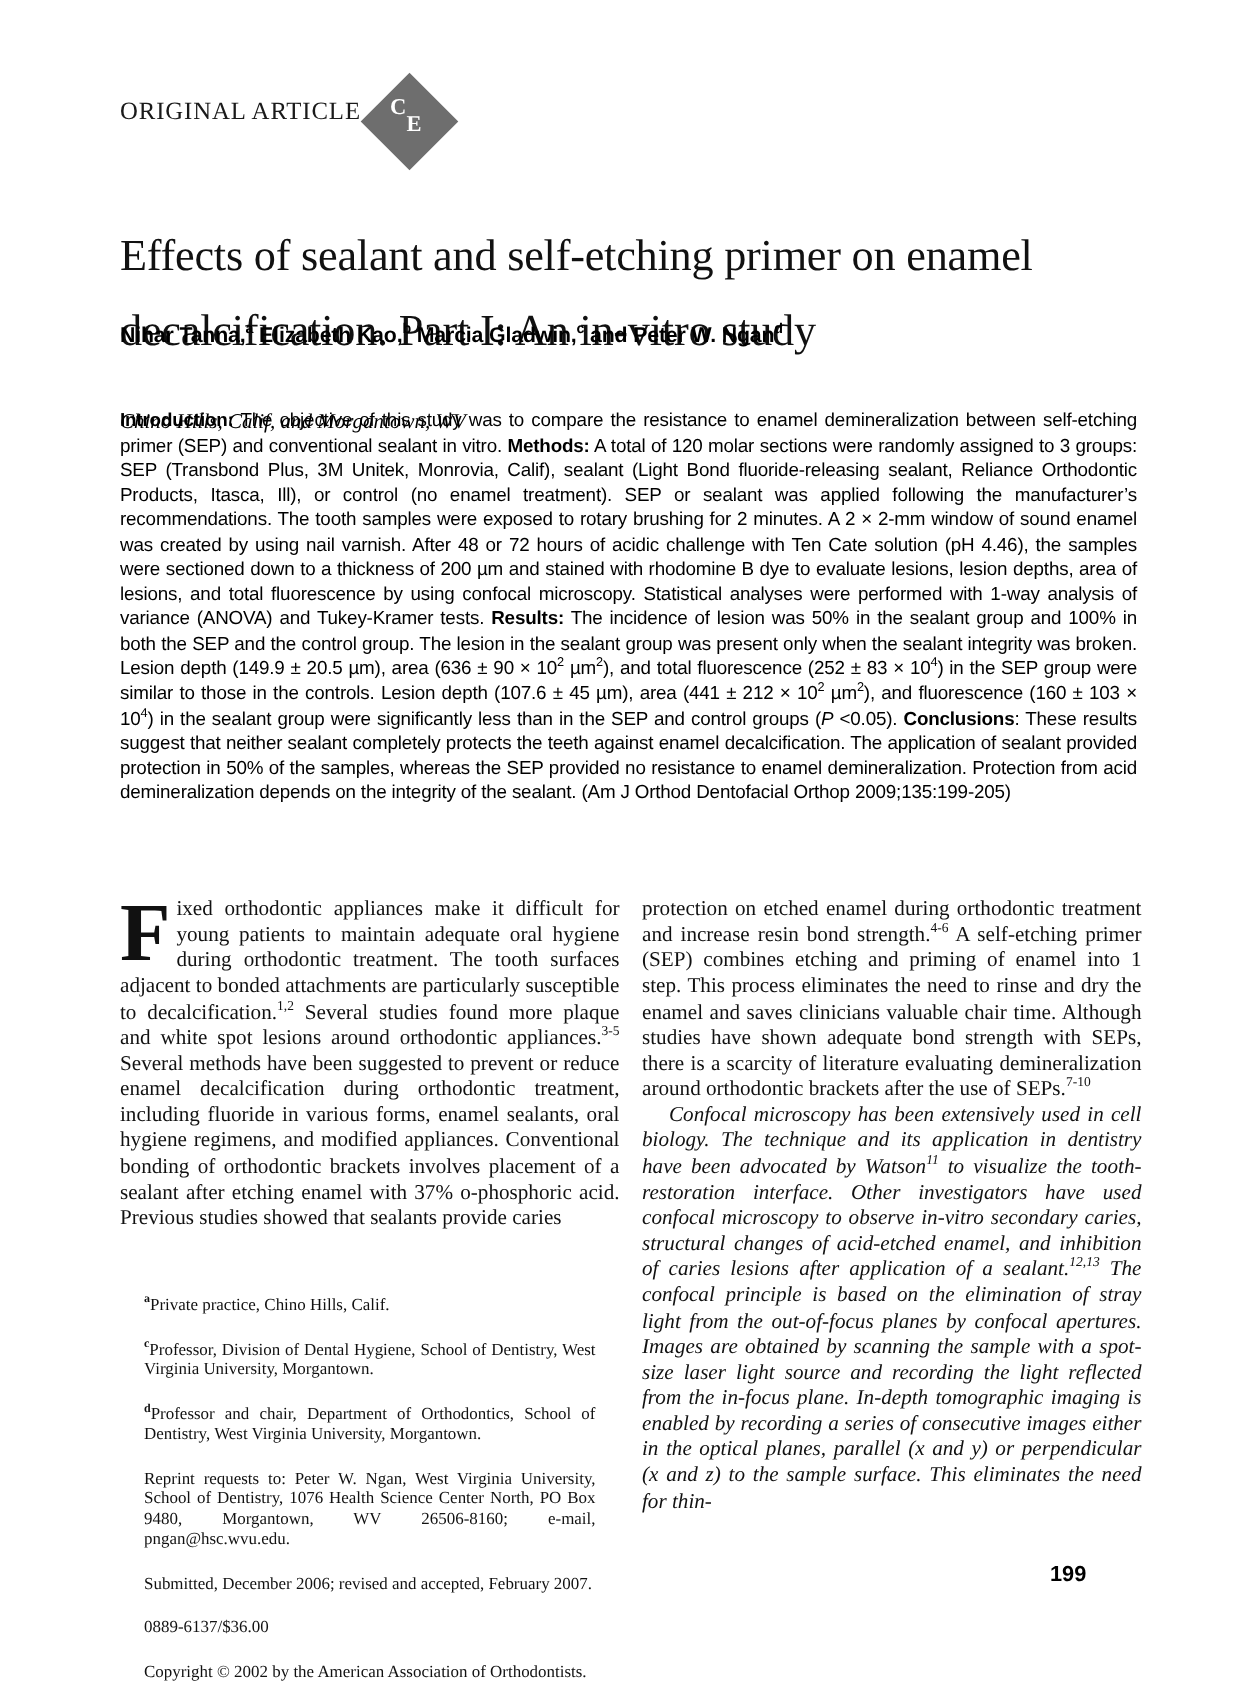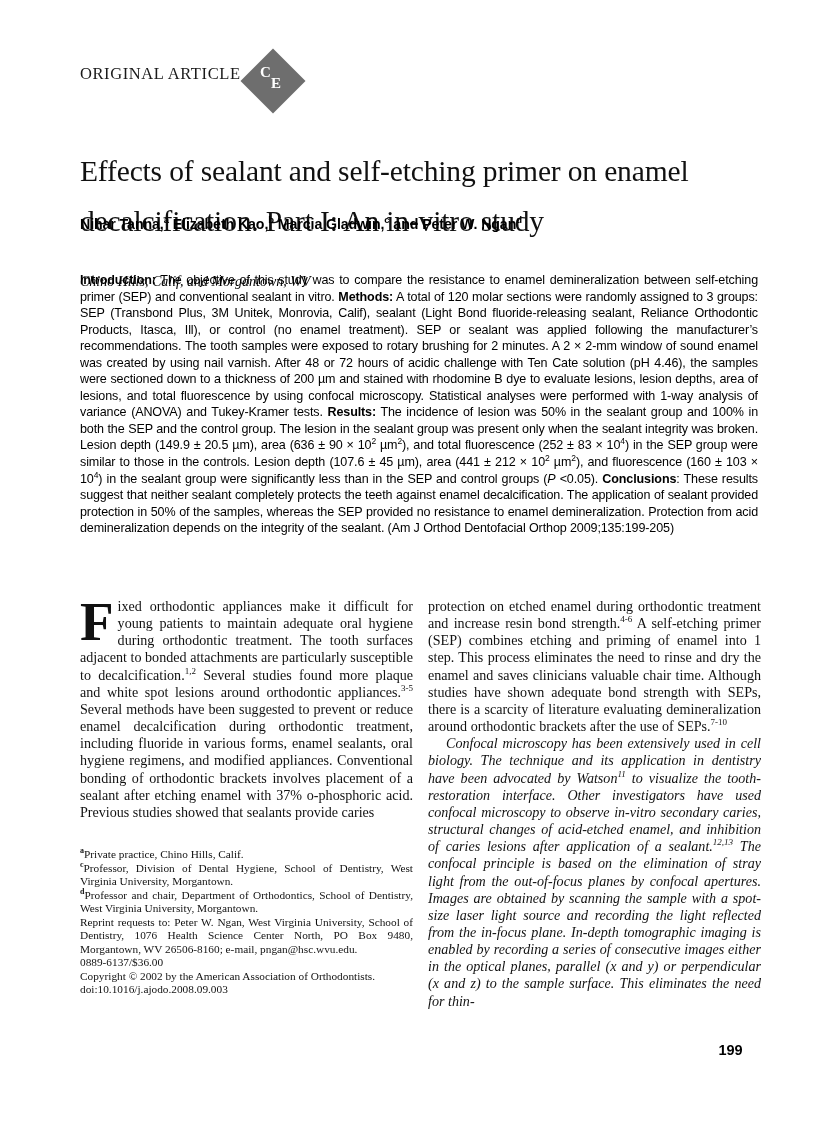--- a/index.html
+++ b/index.html
@@ -196,35 +196,35 @@
     top: 848px;
     width: 333px;
     font-family: "Liberation Serif", serif;
     font-size: 11.3px;
     line-height: 13.5px;
     text-align: justify;
     color: #111;
     -webkit-hyphens: auto;
     hyphens: auto;
   }
-  .footnotes p { margin: 0; }
+  .footnotes p { margin: 16px; }
   .footnotes sup {
     font-size: 8px;
     vertical-align: super;
     line-height: 0;
     font-weight: bold;
   }
 
   
   .page-number {
     position: absolute;
     left: 700px;
     top: 1042px;
     width: 61px;
-    text-align: center;
+    text-align: left;
     font-family: "Liberation Sans", sans-serif;
     font-size: 14.5px;
     font-weight: bold;
     color: #000;
   }
 </style>
 </head>
 <body>
 
 <div class="page">
@@ -248,20 +248,21 @@
 
   <div class="col col-left">
     <p class="dropcap-para"><span class="dropcap">F</span><span>ixed orthodontic appliances make it difficult for young patients to maintain adequate oral hygiene during orthodontic treatment. The tooth surfaces adjacent to bonded attachments are particularly susceptible to decalcification.<sup>1,2</sup> Several studies found more plaque and white spot lesions around orthodontic appliances.<sup>3-5</sup> Several methods have been suggested to prevent or reduce enamel decalcification during orthodontic treatment, including fluoride in various forms, enamel sealants, oral hygiene regimens, and modified appliances. Conventional bonding of orthodontic brackets involves placement of a sealant after etching enamel with 37% o-phosphoric acid. Previous studies showed that sealants provide caries</span></p>
   </div>
 
   <div class="footnotes">
     <p><sup>a</sup>Private practice, Chino Hills, Calif.</p>
     <p><sup>c</sup>Professor, Division of Dental Hygiene, School of Dentistry, West Virginia University, Morgantown.</p>
     <p><sup>d</sup>Professor and chair, Department of Orthodontics, School of Dentistry, West Virginia University, Morgantown.</p>
     <p>Reprint requests to: Peter W. Ngan, West Virginia University, School of Dentistry, 1076 Health Science Center North, PO Box 9480, Morgantown, WV 26506-8160; e-mail, pngan@hsc.wvu.edu.</p>
+    <p>Submitted, December 2006; revised and accepted, February 2007.</p>
     <p>0889-6137/$36.00</p>
     <p>Copyright © 2002 by the American Association of Orthodontists.</p>
     <p>doi:10.1016/j.ajodo.2008.09.003</p>
   </div>
 
   <div class="col col-right">
     <p>protection on etched enamel during orthodontic treatment and increase resin bond strength.<sup>4-6</sup> A self-etching primer (SEP) combines etching and priming of enamel into 1 step. This process eliminates the need to rinse and dry the enamel and saves clinicians valuable chair time. Although studies have shown adequate bond strength with SEPs, there is a scarcity of literature evaluating demineralization around orthodontic brackets after the use of SEPs.<sup>7-10</sup></p>
     <p class="indent">Confocal microscopy has been extensively used in cell biology. The technique and its application in dentistry have been advocated by Watson<sup>11</sup> to visualize the tooth-restoration interface. Other investigators have used confocal microscopy to observe in-vitro secondary caries, structural changes of acid-etched enamel, and inhibition of caries lesions after application of a sealant.<sup>12,13</sup> The confocal principle is based on the elimination of stray light from the out-of-focus planes by confocal apertures. Images are obtained by scanning the sample with a spot-size laser light source and recording the light reflected from the in-focus plane. In-depth tomographic imaging is enabled by recording a series of consecutive images either in the optical planes, parallel (x and y) or perpendicular (x and z) to the sample surface. This eliminates the need for thin-</p>
   </div>
 

